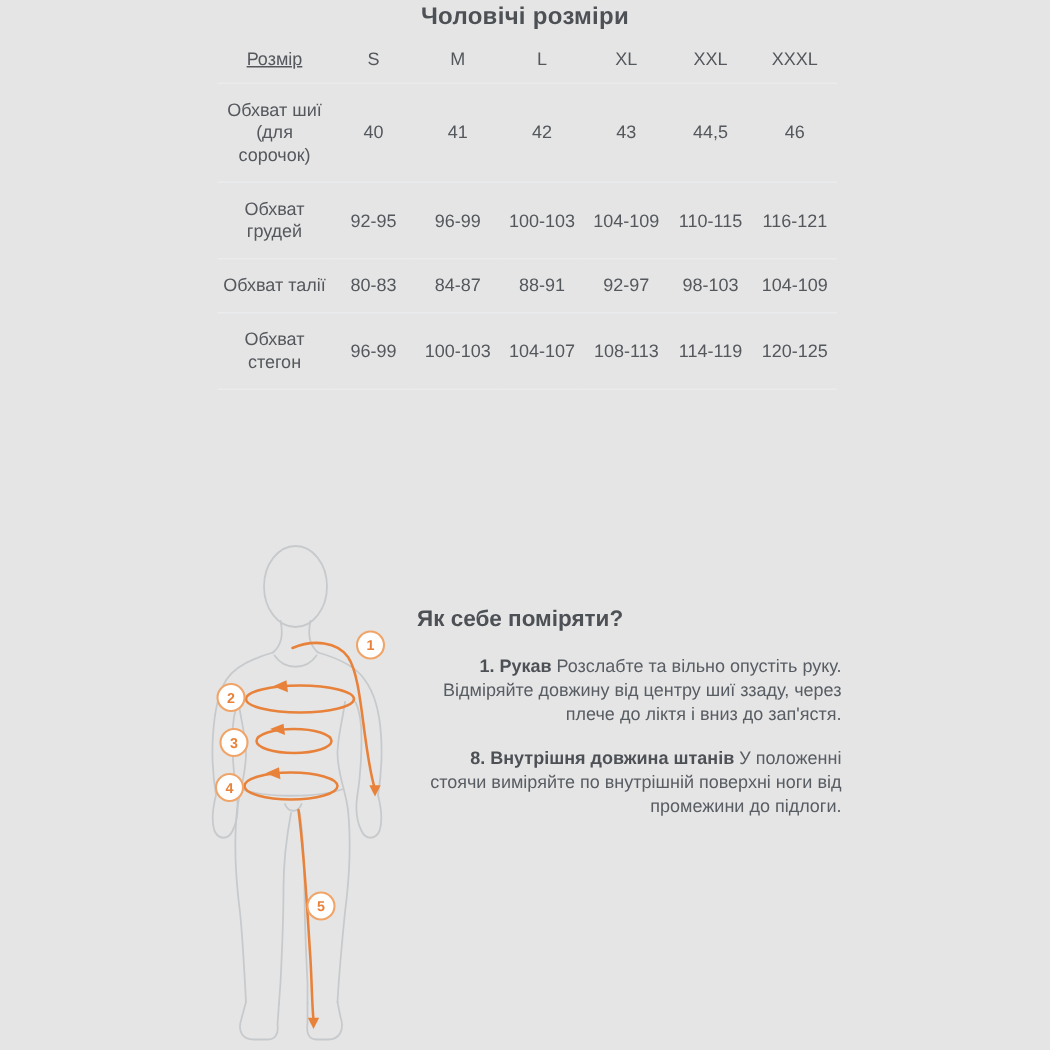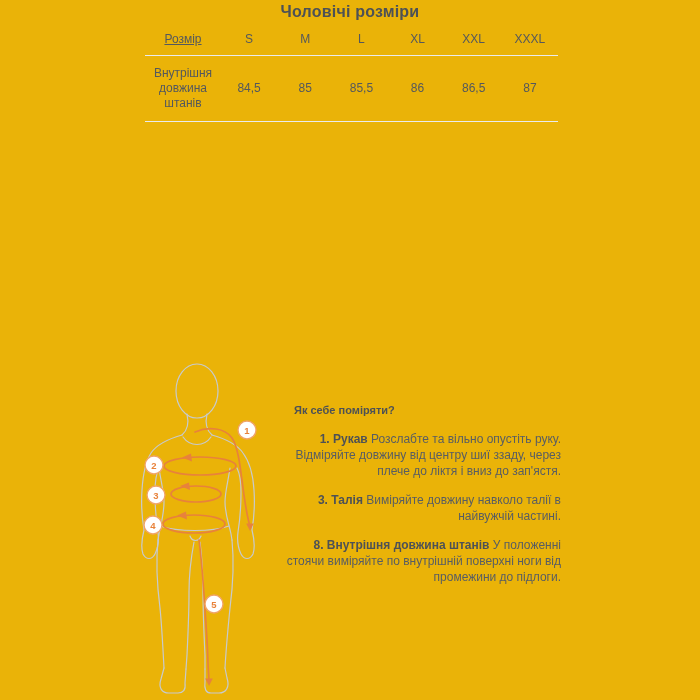--- a/index.html
+++ b/index.html
@@ -1,17 +1,17 @@
 <!DOCTYPE html>
 <html><head>
 <meta charset="utf-8">
 <style>
   html,body{margin:0;padding:0;background:#fff;}
   .page{
-    position:relative;width:700px;height:700px;background:#eab308;overflow:hidden;
+    position:relative;width:700px;height:700px;background:#e5e5e5;overflow:hidden;
     font-family:"Liberation Sans","DejaVu Sans",sans-serif;color:#54585d;
   }
   .title{
     position:absolute;top:3px;left:0;width:100%;text-align:center;
     font-size:16px;font-weight:bold;color:#4d5156;margin:0;letter-spacing:.2px;
   }
   
   .size-table{
     position:absolute;left:145px;top:24px;width:413px;
     border-collapse:collapse;table-layout:fixed;
@@ -27,21 +27,21 @@
   .size-link{text-decoration:underline;color:#54585d;cursor:pointer;}
   
   .figure-wrap{position:absolute;left:133px;top:360px;width:134px;height:340px;}
   .outline{fill:none;stroke:#c7cacd;stroke-width:1.2;stroke-linecap:round;stroke-linejoin:round;}
   .tape{fill:none;stroke:#e8823b;stroke-width:1.7;stroke-linecap:round;}
   .tape-head{fill:#e8823b;stroke:none;}
   .marker-circle{fill:#ffffff;stroke:#f0a468;stroke-width:1.4;}
   .marker-num{fill:#e8823b;font-size:9.5px;font-weight:bold;text-anchor:middle;}
   
   .guide{position:absolute;left:278px;top:404px;width:283px;}
-  .guide-heading{font-size:11px;font-weight:bold;color:#4d5156;margin:0 0 15px 16px;}
+  .guide-heading{font-size:15px;font-weight:bold;color:#4d5156;margin:0 0 15px 0;}
   .guide-item{font-size:12px;line-height:16px;color:#585d63;margin:0 0 13px 0;text-align:right;}
   .guide-item b{color:#4d5156;}
 </style>
 </head>
 <body>
 
 <div class="page">
 
   <h1 class="title">Чоловічі розміри</h1>
 
@@ -64,28 +64,55 @@
       <th>S</th>
           <th>M</th>
           <th>L</th>
           <th>XL</th>
           <th>XXL</th>
           <th>XXXL</th>
         </tr>
     </thead>
     <tbody>
 
+    <tr>
+          <td>Обхват шиї (для сорочок)</td>
+          <td>40</td>
+          <td>41</td>
+          <td>42</td>
+          <td>43</td>
+          <td>44,5</td>
+          <td>46</td>
+        </tr>
         <tr>
-          <td>Внутрішня довжина штанів</td>
-          <td>84,5</td>
-          <td>85</td>
-          <td>85,5</td>
-          <td>86</td>
-          <td>86,5</td>
-          <td>87</td>
+          <td>Обхват грудей</td>
+          <td>92-95</td>
+          <td>96-99</td>
+          <td>100-103</td>
+          <td>104-109</td>
+          <td>110-115</td>
+          <td>116-121</td>
+        </tr>
+        <tr>
+          <td>Обхват талії</td>
+          <td>80-83</td>
+          <td>84-87</td>
+          <td>88-91</td>
+          <td>92-97</td>
+          <td>98-103</td>
+          <td>104-109</td>
+        </tr>
+        <tr>
+          <td>Обхват стегон</td>
+          <td>96-99</td>
+          <td>100-103</td>
+          <td>104-107</td>
+          <td>108-113</td>
+          <td>114-119</td>
+          <td>120-125</td>
         </tr>
       </tbody>
   </table>
 
   <div class="figure-wrap">
     <svg width="134" height="340" viewBox="0 0 134 340">
 
       <g>
         <ellipse class="outline" cx="64" cy="31" rx="21" ry="27"></ellipse>
         <path class="outline" d="M 54,54 C 56,63 55,70 49,75"></path>
@@ -150,18 +177,17 @@
         <text class="marker-num" x="81" y="247.5">5</text>
       </g>
     </svg>
   </div>
 
   <div class="guide">
     <h2 class="guide-heading">Як себе поміряти?</h2>
     <div>
 
     <p class="guide-item"><b>1. Рукав</b> Розслабте та вільно опустіть руку. Відміряйте довжину від центру шиї ззаду, через плече до ліктя і вниз до зап'ястя.</p>
-        <p class="guide-item"><b>3. Талія</b> Виміряйте довжину навколо талії в найвужчій частині.</p>
         <p class="guide-item"><b>8. Внутрішня довжина штанів</b> У положенні стоячи виміряйте по внутрішній поверхні ноги від промежини до підлоги.</p>
       </div>
   </div>
 
 </div>
 
 </body></html>

